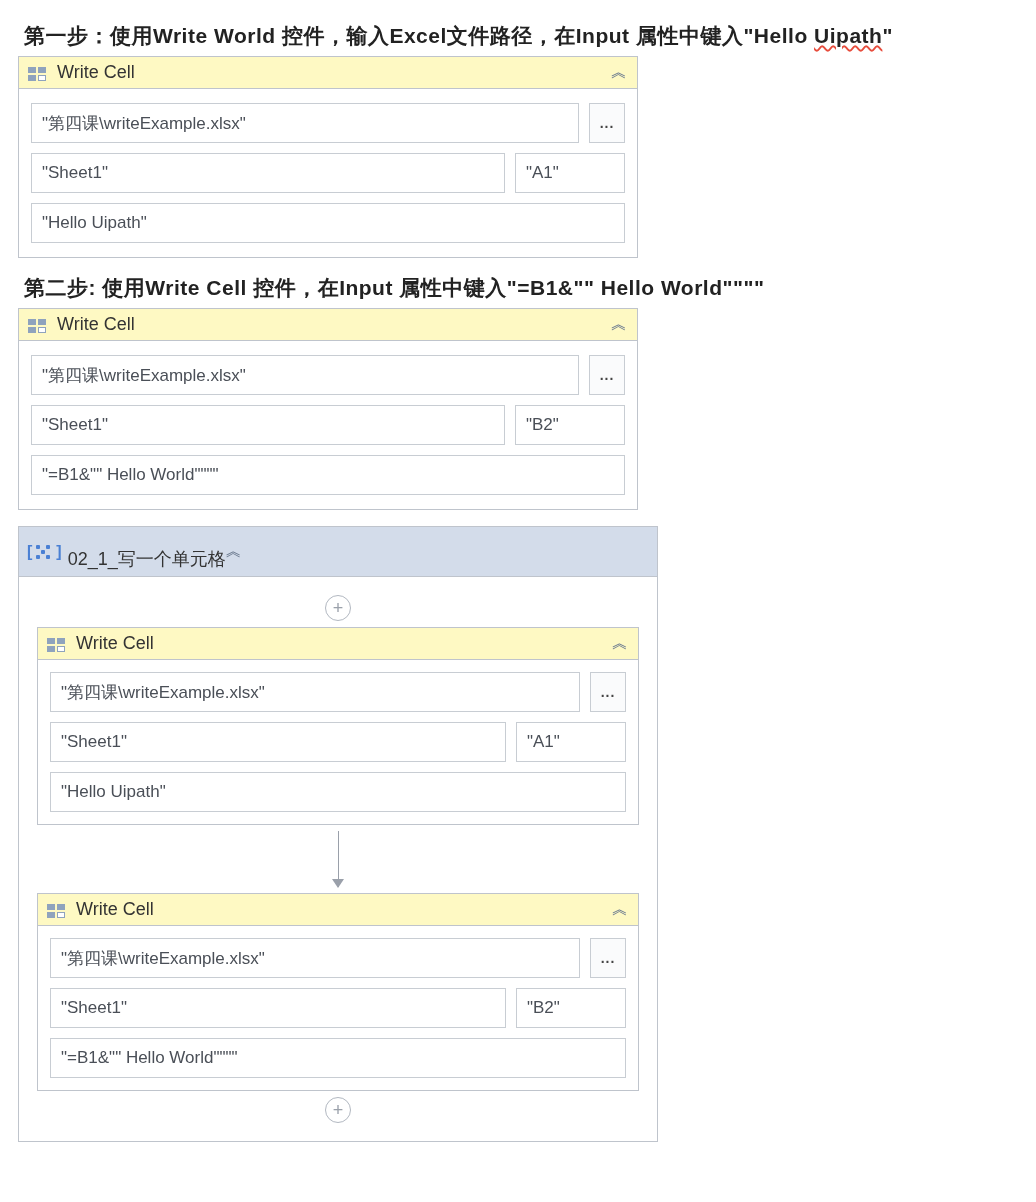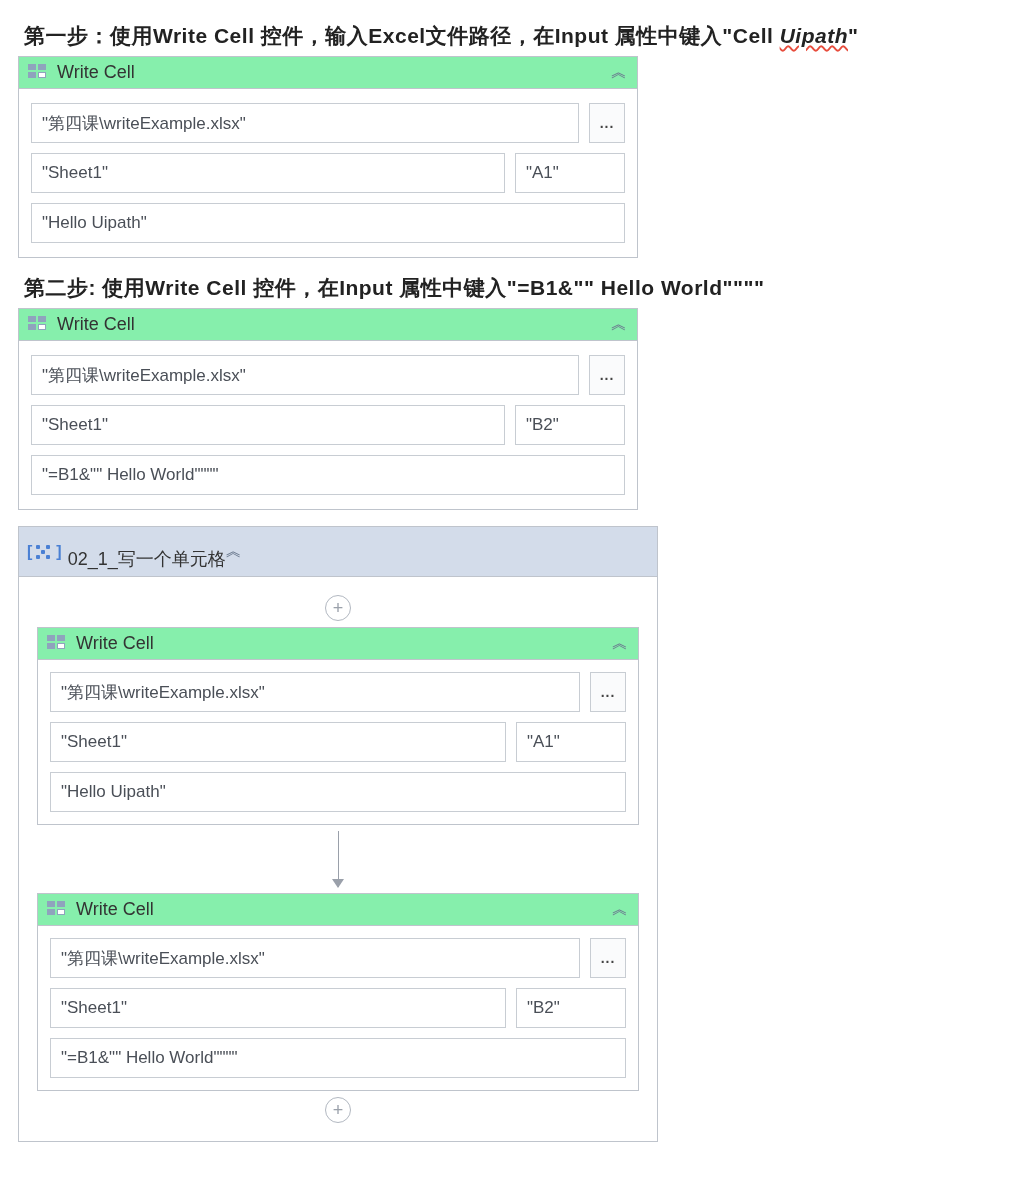--- a/index.html
+++ b/index.html
@@ -14,32 +14,31 @@
   .step-text {
     font-size: 21px;
     font-weight: 600;
     margin: 4px 0 6px 6px;
     letter-spacing: 0.5px;
   }
   .squiggle {
     text-decoration: underline wavy #e74c3c;
     text-decoration-thickness: 2px;
     text-underline-offset: 2px;
-    font-style: italic;
   }
 
   .panel {
     border: 1px solid #bfc4cc;
     background: #fff;
     margin: 4px 0 16px 0;
   }
   .panel-header {
     display: flex;
-    align-items: flex-start;
-    background: #86efac;
+    align-items: flex-end;
+    background: #fef9c3;
     border-bottom: 1px solid #bfc4cc;
     padding: 5px 10px 5px 8px;
     font-size: 18px;
     color: #333;
     font-weight: 500;
   }
   .panel-header .icon {
     width: 22px;
     height: 18px;
     display: inline-flex;
@@ -183,21 +182,21 @@
   .seq-icon .d4{ left:0; top:10px; }
   .seq-icon .d5{ left:10px; top:10px; }
   .brackets { color:#4a80d4; font-weight:700; font-size:16px; }
   .w-620 { width: 620px; }
   .w-640 { width: 640px; }
 </style>
 </head>
 <body>
 
 <div class="step-text">
-  <span>第一步：使用Write Cell 控件，输入Excel文件路径，在Input 属性中键入"Cell </span><span class="squiggle">Uipath</span><span>"</span>
+  <span>第一步：使用Write World 控件，输入Excel文件路径，在Input 属性中键入"Hello </span><span class="squiggle">Uipath</span><span>"</span>
 </div>
 
 <div class="panel w-620">
   <div class="panel-header">
     <span class="icon">
       <span class="excel-blocks">
           <span class="b b1"></span>
           <span class="b b2"></span>
           <span class="b b3"></span>
           <span class="b b4"></span>

